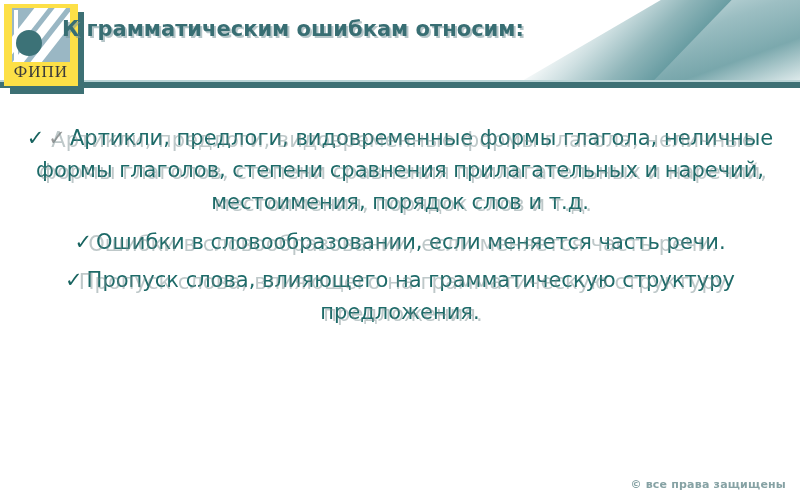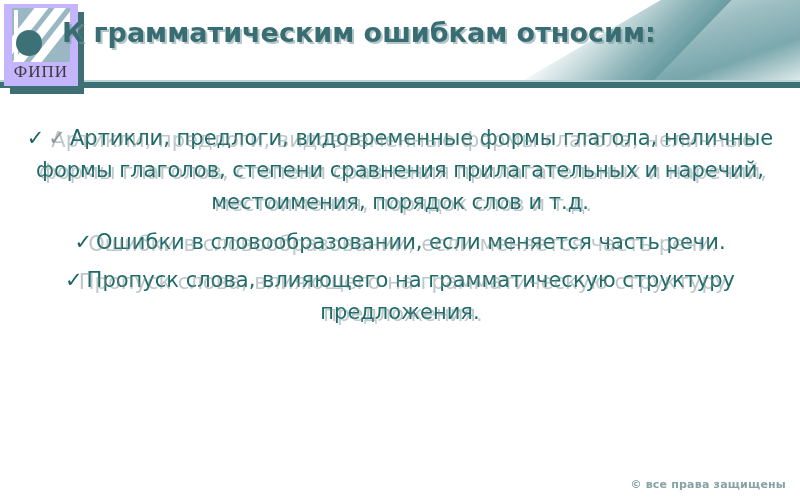--- a/index.html
+++ b/index.html
@@ -63,21 +63,21 @@
     left: 0; top: 80px;
     width: 800px; height: 2px;
     background: #b9d3d5;
   }
 
   
   #logo {
     position: absolute;
     left: 4px; top: 4px;
     width: 74px; height: 82px;
-    background: #c4b5fd;
+    background: #fde047;
     z-index: 6;
   }
   #logo-mark {
     position: absolute;
     left: 8px; top: 4px;
     width: 58px; height: 54px;
     background: #9ab7c4;
     overflow: hidden;
   }
   .logo-stripe {
@@ -121,21 +121,21 @@
     z-index: 5;
   }
 
   
   #title {
     position: absolute;
     left: 62px; top: 17px;
     width: 700px;
     z-index: 7;
     font-family: "DejaVu Sans", sans-serif;
-    font-size: 27px;
+    font-size: 21px;
     font-weight: bold;
     color: #386e73;
     text-shadow: 2px 2px 0 rgba(120,150,155,.55);
     white-space: nowrap;
   }
 
   
   #body-area {
     position: absolute;
     left: 16px; top: 120px;

